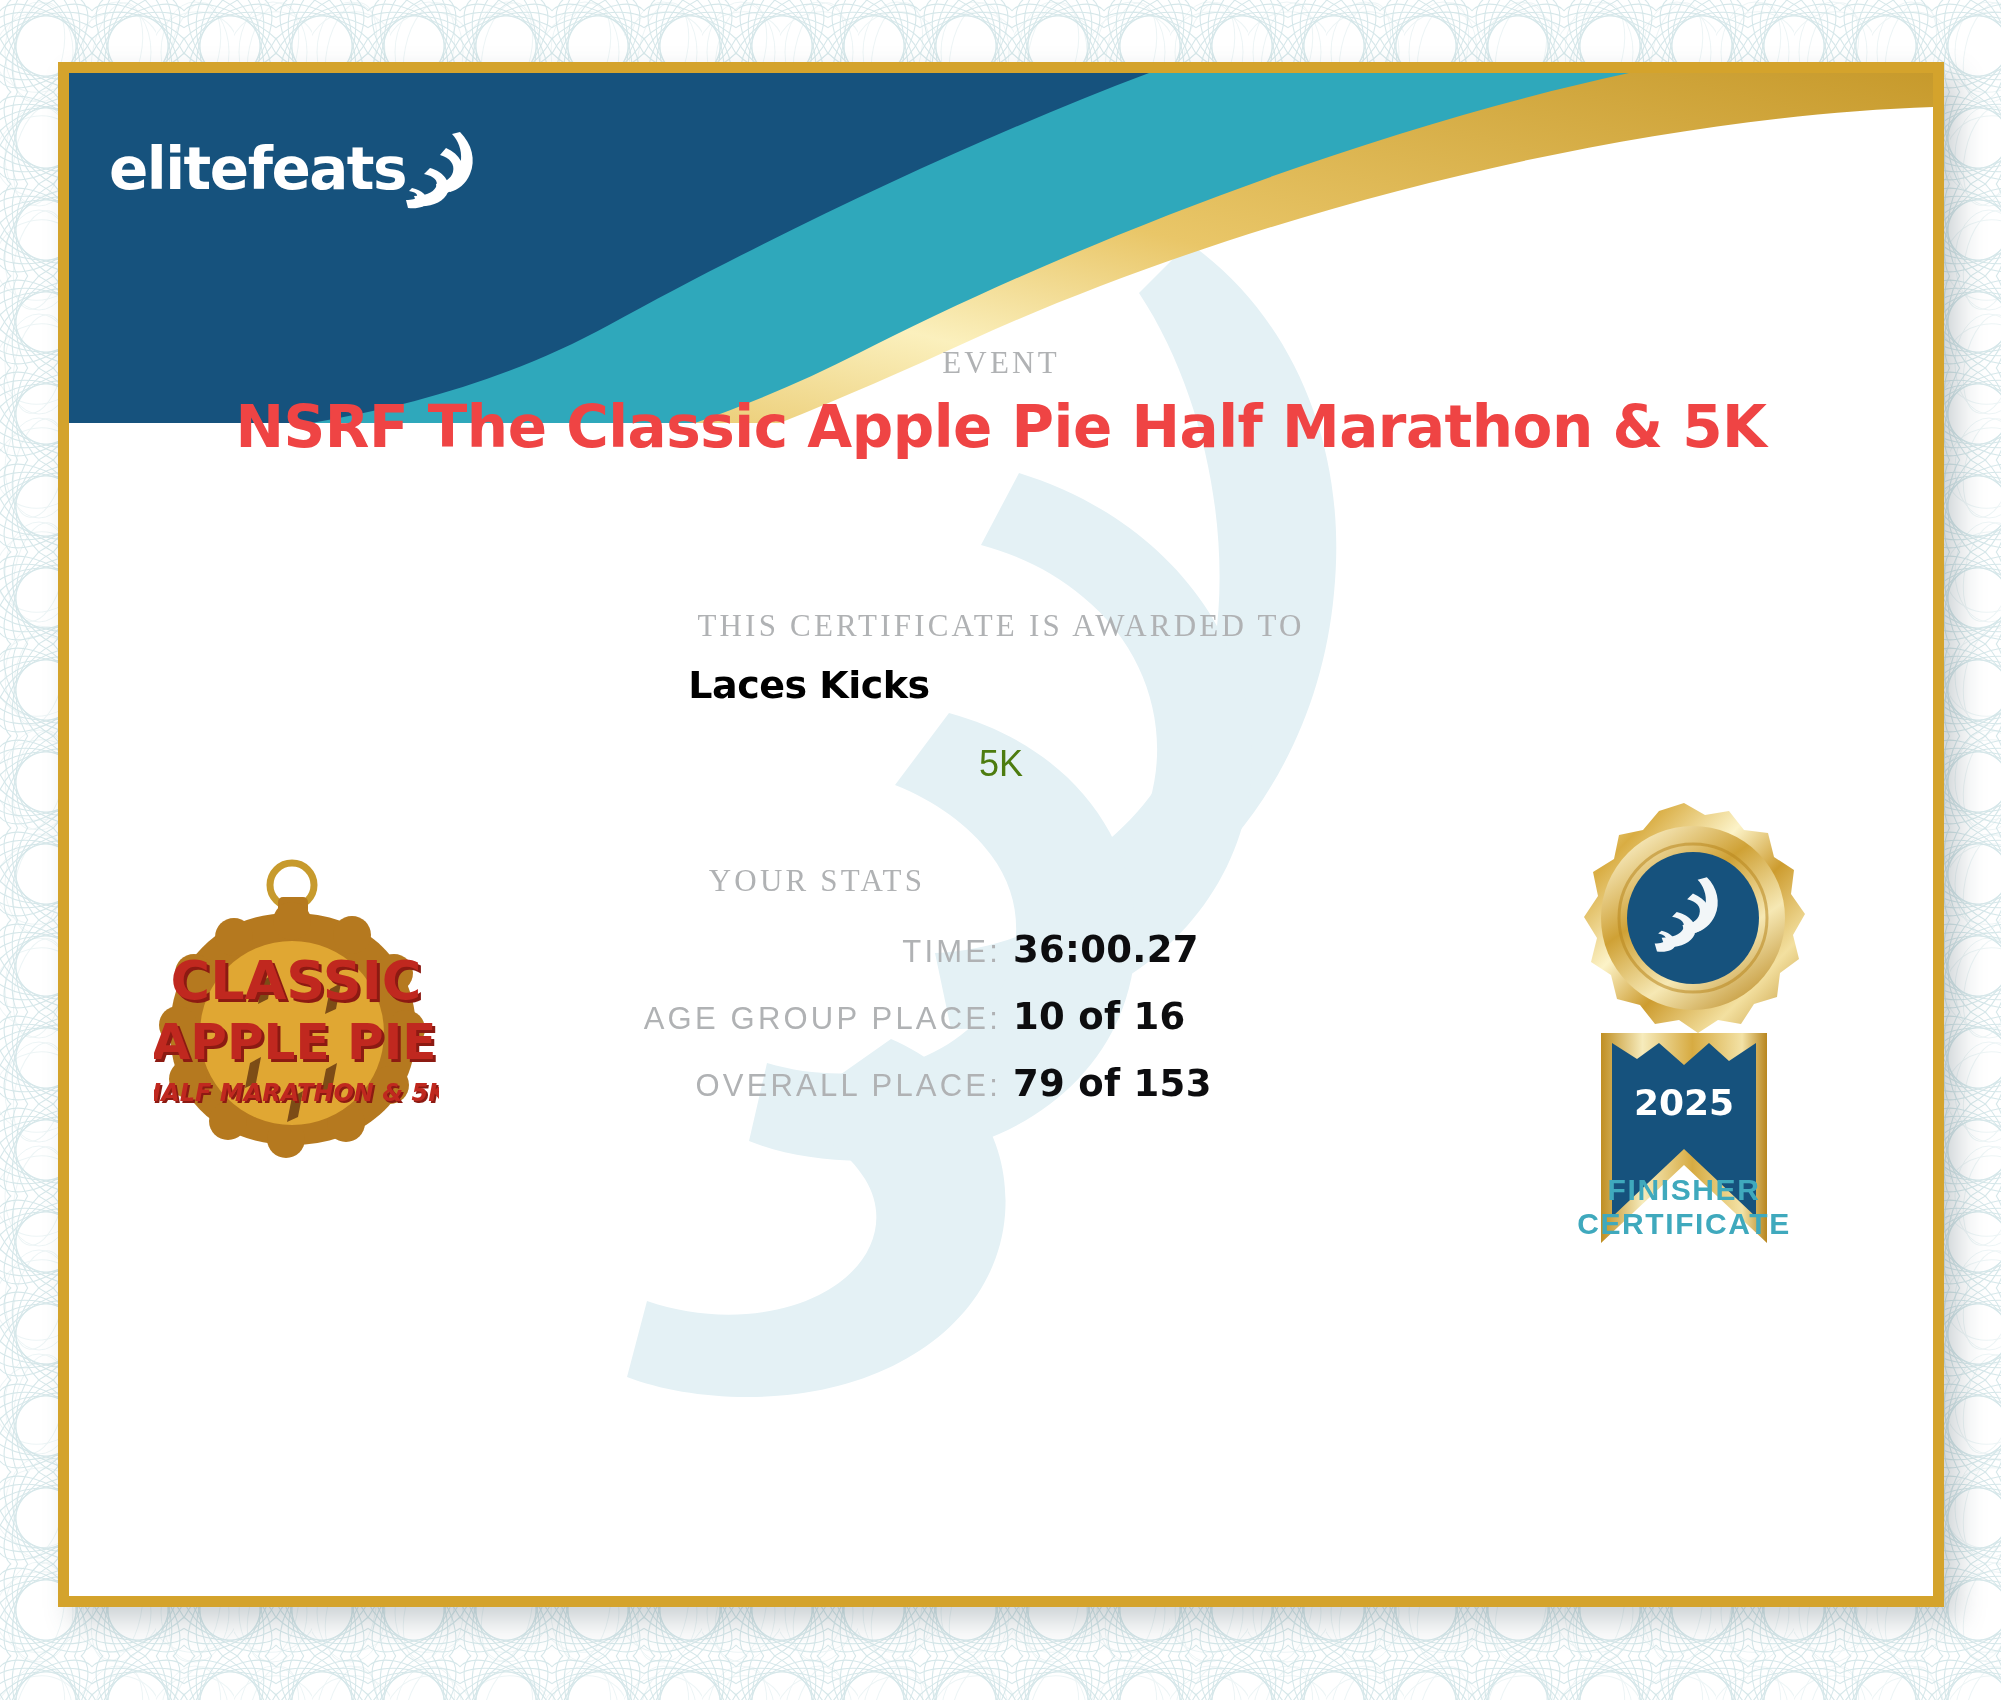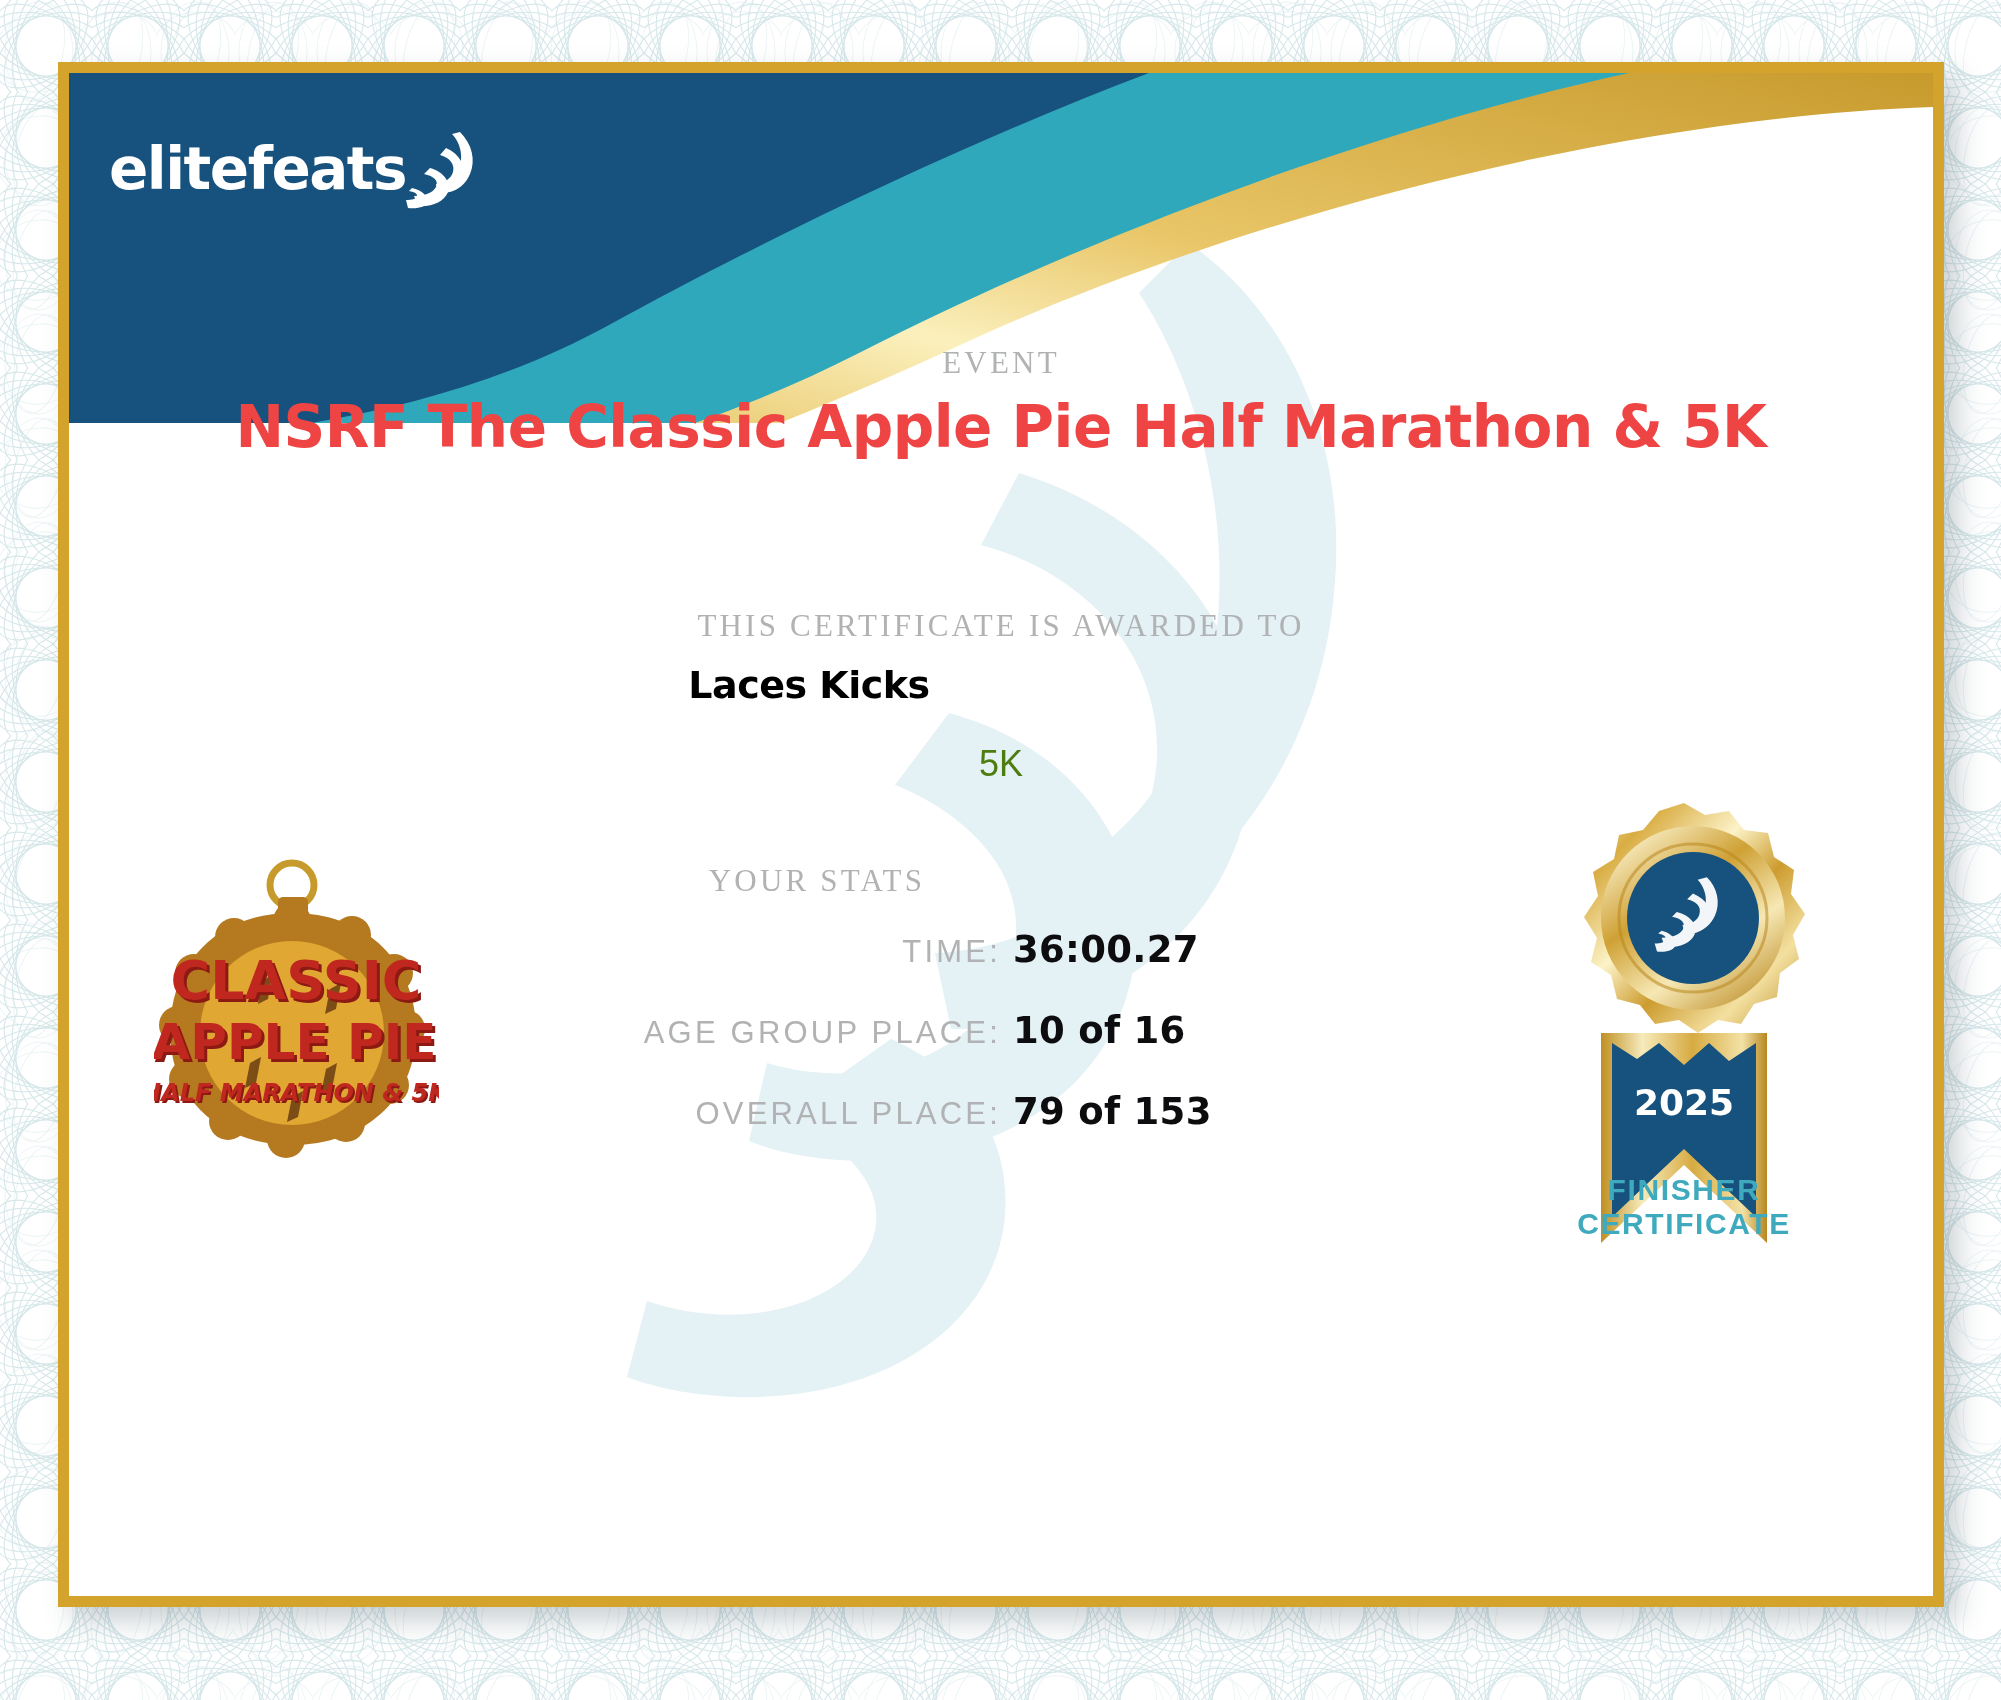--- a/index.html
+++ b/index.html
@@ -79,21 +79,21 @@
     position:absolute;top:670px;left:0;width:1864px;
     text-align:center;color:#4d7c0f;
     font-size:36px;font-weight:400;
     font-family:"Liberation Sans", sans-serif;
   }
   #stats-label{position:absolute;top:790px;left:0;width:1496px;text-align:center;}
 
   
   #stats{
     position:absolute;top:855px;left:0;width:1864px;
-    display:flex;flex-direction:column;gap:38px;
+    display:flex;flex-direction:column;gap:24px;
   }
   .stat-row{
     display:flex;justify-content:center;align-items:baseline;
     width:1864px;
   }
   .stat-key{
     color:#b0b2b4;font-size:31px;letter-spacing:3.2px;
     text-align:right;white-space:nowrap;
     font-family:"Liberation Sans", sans-serif;
   }

